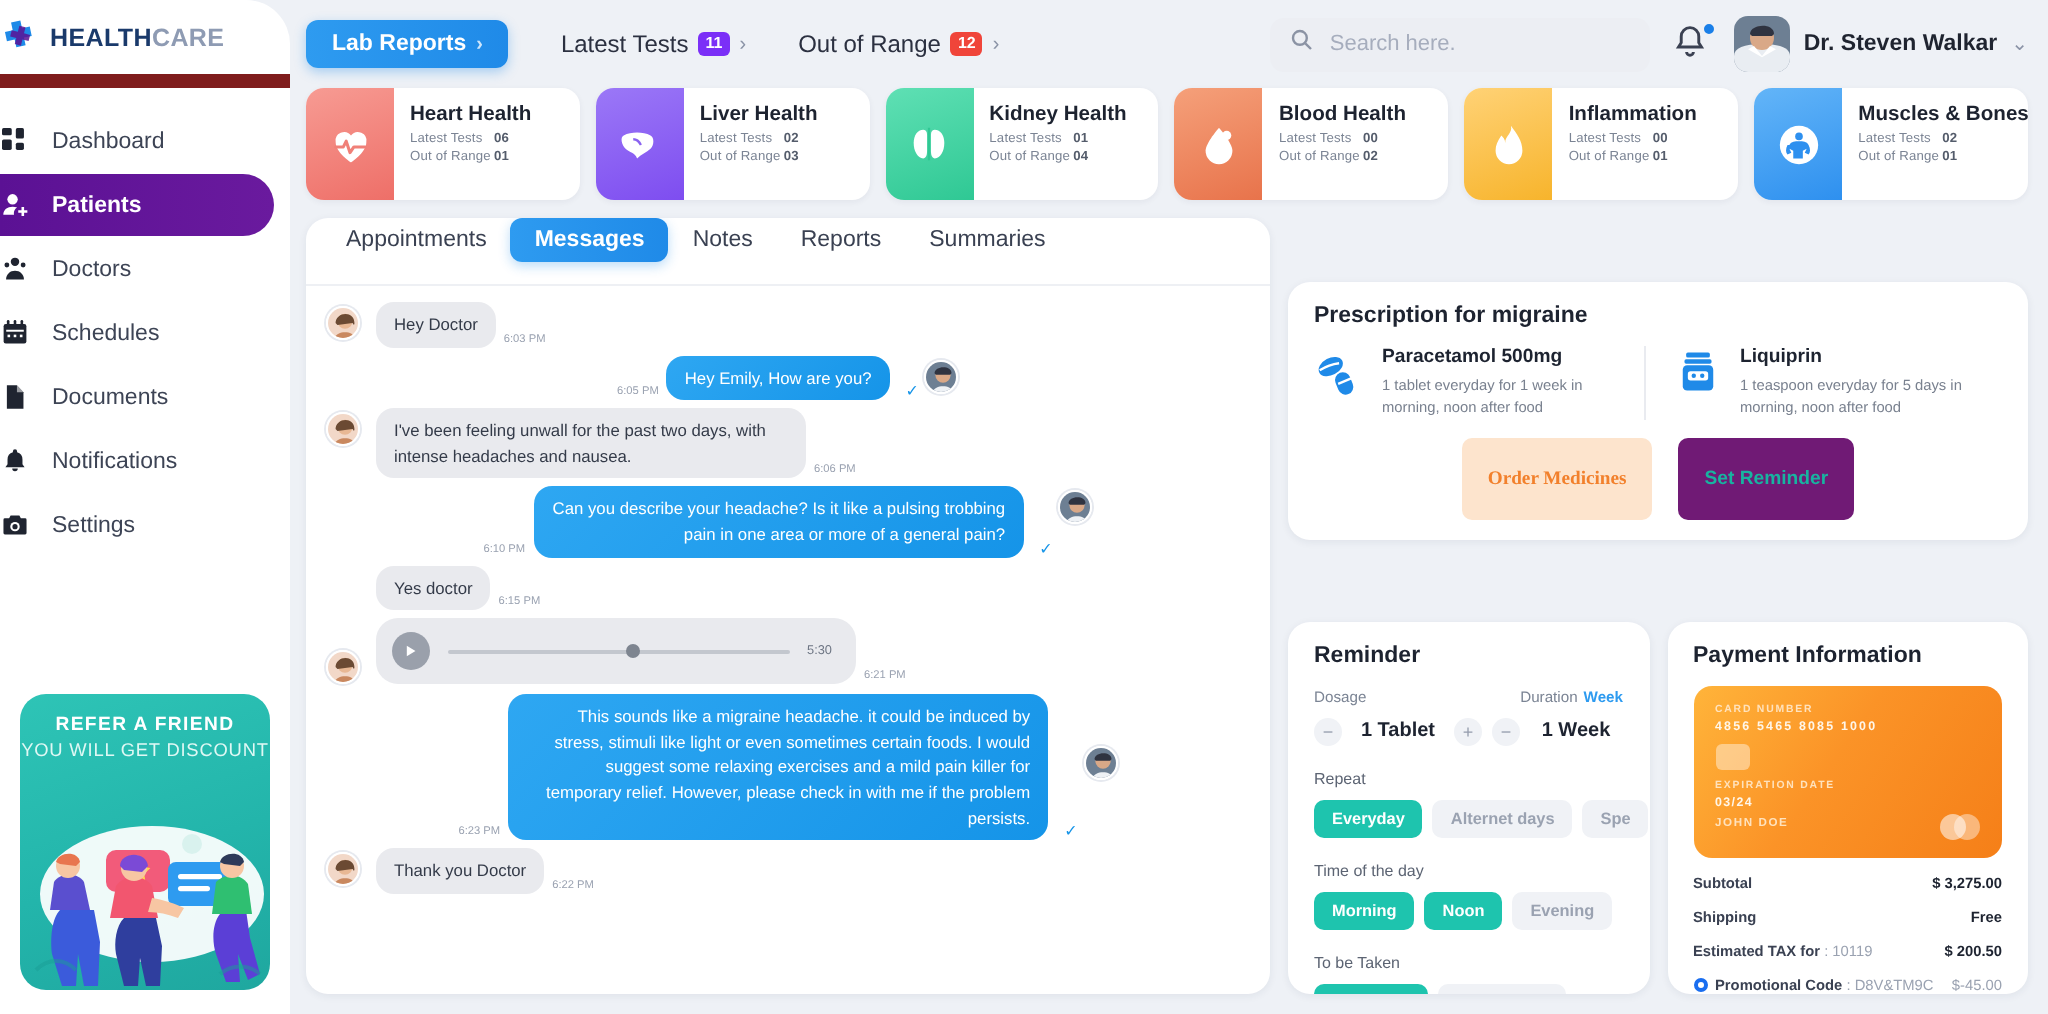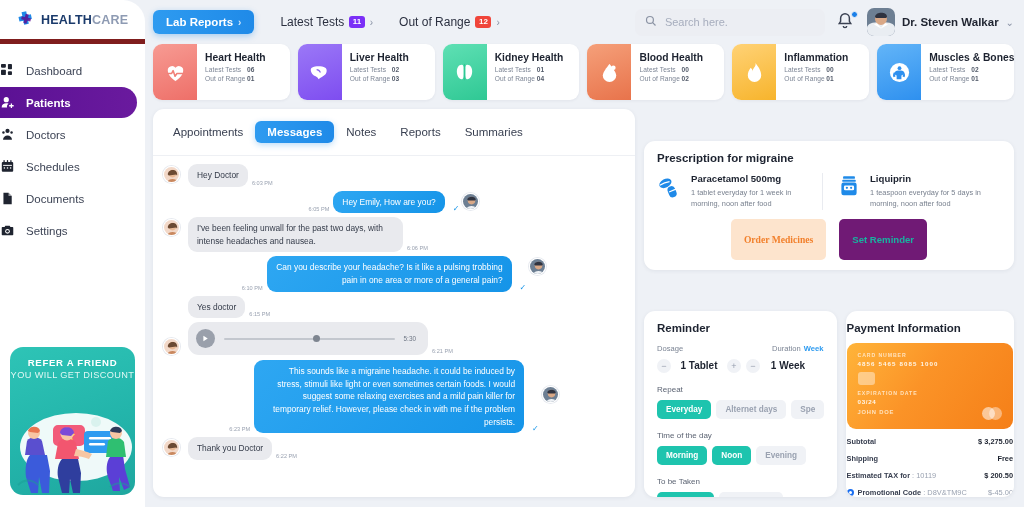--- a/index.html
+++ b/index.html
@@ -13,21 +13,21 @@
 
   
   .sidebar {
     width: 145px; height: 507px; background: #ffffff;
     border-top-right-radius: 22px;
     display: flex; flex-direction: column;
     flex-shrink: 0; position: relative; z-index: 5;
   }
   .brand {
     height: 44px; display: flex; align-items: center; gap: 6px;
-    padding-left: 16px; border-bottom: 5px solid #7f1d1d;
+    border-bottom: 7px solid #7f1d1d;
   }
   .brand-logo { width: 19px; height: 19px; position: relative; flex-shrink: 0; }
   .brand-text { font-size: 12.5px; letter-spacing: .2px; }
   .brand-text b { color: #1a3a6b; font-weight: 700; }
   .brand-text span { color: #8e9bb3; font-weight: 700; }
 
   .nav { padding: 10px 0 0 0; }
   .nav-item {
     height: 31px; display: flex; align-items: center; gap: 11px;
     margin: 1px 8px 1px 0;
@@ -95,21 +95,21 @@
   .hcard-row { display:flex; font-size: 6.6px; color:#7b8494; margin-top:2.5px; letter-spacing:.1px; }
   .hcard-row .k { width: 42px; }
   .hcard-row .v { color:#545c6b; font-weight:600; }
 
   
   .lower { flex:1; display:flex; gap: 9px; min-height:0; padding-bottom: 10px; }
 
   
   .chat { width: 482px; background:#fff; border-radius: 11px; display:flex; flex-direction:column;
           overflow:hidden; box-shadow: 0 1px 4px rgba(30,40,70,.07); }
-  .tabs { display:flex; align-items:center; gap: 0; height: 47px; padding: 0 8px;
+  .tabs { display:flex; align-items:flex-start; gap: 0; height: 34px; padding: 0 8px;
           border-bottom: 1px solid #eef0f4; flex-shrink:0; }
   .tab { font-size: 11.5px; color:#3a4152; padding: 5px 12px; border-radius: 6px; cursor:pointer; }
   .tab.active { background: linear-gradient(90deg,#2e9bf0,#1f8ae8); color:#fff; font-weight:700;
                 box-shadow: 0 2px 6px rgba(31,138,232,.3); }
   .thread { flex:1; padding: 8px 14px 6px 10px; overflow:hidden; position:relative; }
   .msg { display:flex; align-items:flex-start; margin-bottom: 4px; }
   .msg.out { justify-content:center; }
   .av { width:17px; height:17px; border-radius:50%; overflow:hidden; flex-shrink:0; margin-top:2px;
         border:1px solid #fff; box-shadow:0 0 0 1px #e6e9ef; }
   .bub {
@@ -143,21 +143,21 @@
   .rx-btns { display:flex; justify-content:center; gap: 13px; margin-top: 9px; }
   .btn-order { background:#fde4cd; color:#f2802c; font-size:9.6px; font-weight:700;
                padding:15px 13px; border-radius:5px; border:none; cursor:pointer;
                font-family:Liberation Serif, serif; }
   .btn-remind { background:#701a75; color:#18b3a0; font-size:9.6px; font-weight:700;
                 padding:5px 13px; border-radius:5px; border:none; cursor:pointer;
                 font-family:"Liberation Sans",sans-serif; }
 
   .bottom-row { flex:1; display:flex; gap: 9px; min-height:0; }
   .reminder { flex:1; padding: 11px 13px; overflow:hidden; }
-  .payment  { flex:1; padding: 11px 1px; overflow:hidden; }
+  .payment  { flex:1; padding: 11px 13px; overflow:hidden; }
 
   .r-lblrow { display:flex; justify-content:space-between; margin-top: 10px; }
   .r-lbl { font-size: 7.6px; color:#7b8494; }
   .r-lbl .accent { color:#2e9bf0; font-weight:700; margin-left:3px; }
   .stepper-row { display:flex; justify-content:space-between; margin-top: 6px; gap: 5px; }
   .stepper { display:flex; align-items:center; gap:6px; }
   .sbtn { width:14px; height:14px; border-radius:50%; background:#f0f2f6; color:#959dad;
           font-size:9px; display:flex; align-items:center; justify-content:center; cursor:pointer;
           border:none; font-family:"Liberation Sans",sans-serif; }
   .sval { font-size: 10px; font-weight:700; color:#1d2330; min-width: 44px; text-align:center; }
@@ -258,20 +258,29 @@
         <span>Schedules</span>
       </div>
       <div class="nav-item">
         <span class="nav-ic">
           <svg viewBox="0 0 16 16" width="13" height="13">
               <path d="M3 .8h6.2L13.2 5v10.2H3z"></path>
               <path d="M9.2.8 13.2 5H9.2z" fill="#fff" opacity=".55"></path>
             </svg>
         </span>
         <span>Documents</span>
+      </div>
+      <div class="nav-item">
+        <span class="nav-ic">
+          <svg viewBox="0 0 16 16" width="13" height="13">
+              <path d="M8 .8a1.3 1.3 0 0 1 1.3 1.3v.5A4.6 4.6 0 0 1 12.6 7v3l1.3 1.8H2.1L3.4 10V7a4.6 4.6 0 0 1 3.3-4.4v-.5A1.3 1.3 0 0 1 8 .8z"></path>
+              <path d="M6.3 12.6h3.4a1.7 1.7 0 0 1-3.4 0z"></path>
+            </svg>
+        </span>
+        <span>Notifications</span>
       </div>
       <div class="nav-item">
         <span class="nav-ic">
           <svg viewBox="0 0 16 16" width="13" height="13">
               <path d="M5.3 2.2h5.4l.9 1.6h2.6a.9.9 0 0 1 .9.9v8.2a.9.9 0 0 1-.9.9H1.8a.9.9 0 0 1-.9-.9V4.7a.9.9 0 0 1 .9-.9h2.6z"></path>
               <circle cx="8" cy="9" r="2.9" fill="#fff"></circle>
               <circle cx="8" cy="9" r="1.6"></circle>
             </svg>
         </span>
         <span>Settings</span>

